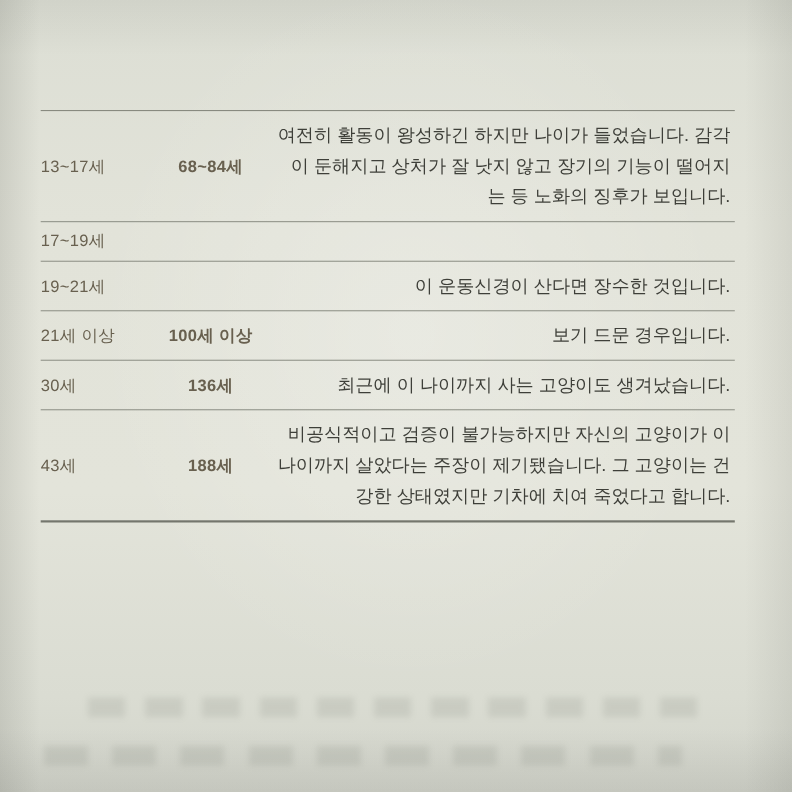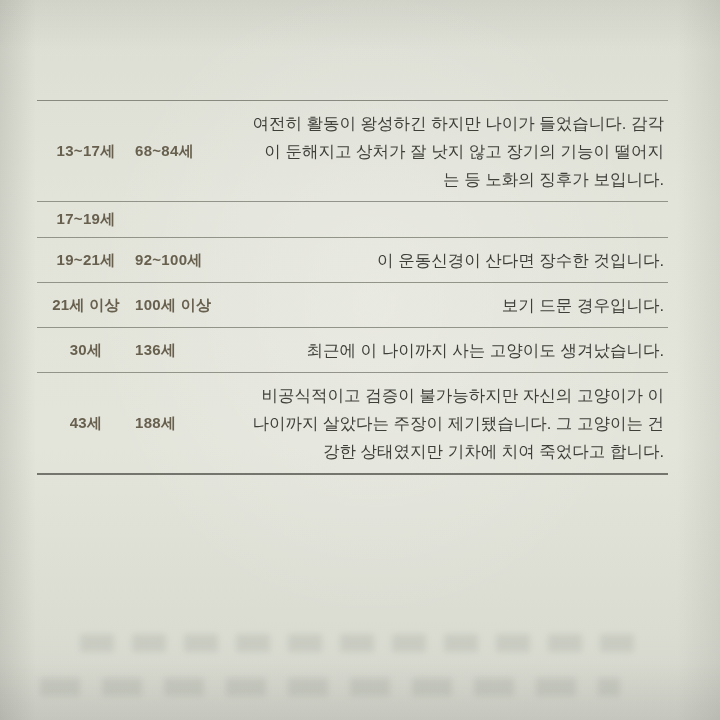--- a/index.html
+++ b/index.html
@@ -48,29 +48,29 @@
     align-items: center;
     padding: 8px 0;
     border-bottom: 1px solid #92948a;
   }
   .row:last-child {
     border-bottom: none;
   }
   .cell-cat {
     width: 98px;
     flex: 0 0 98px;
-    text-align: center;
-    font-weight: bold;
+    font-weight: normal;
     font-size: 15px;
     letter-spacing: 0.3px;
     color: #68604f;
   }
   .cell-human {
     width: 113px;
     flex: 0 0 113px;
+    text-align: center;
     font-weight: bold;
     font-size: 15px;
     letter-spacing: 0.3px;
     color: #68604f;
   }
   .cell-desc {
     flex: 1 1 auto;
     padding-right: 4px;
     font-size: 16.5px;
     line-height: 28px;
@@ -109,21 +109,20 @@
       <div class="cell-human">68~84세</div>
       <div class="cell-desc">여전히 활동이 왕성하긴 하지만 나이가 들었습니다. 감각이 둔해지고 상처가 잘 낫지 않고 장기의 기능이 떨어지는 등 노화의 징후가 보입니다.</div>
     </div>
 
     <div class="row">
       <div class="cell-cat">17~19세</div>
     </div>
 
     <div class="row">
       <div class="cell-cat">19~21세</div>
-      <div class="cell-human">92~100세</div>
       <div class="cell-desc">이 운동신경이 산다면 장수한 것입니다.</div>
     </div>
 
     <div class="row">
       <div class="cell-cat">21세 이상</div>
       <div class="cell-human">100세 이상</div>
       <div class="cell-desc">보기 드문 경우입니다.</div>
     </div>
 
     <div class="row">

